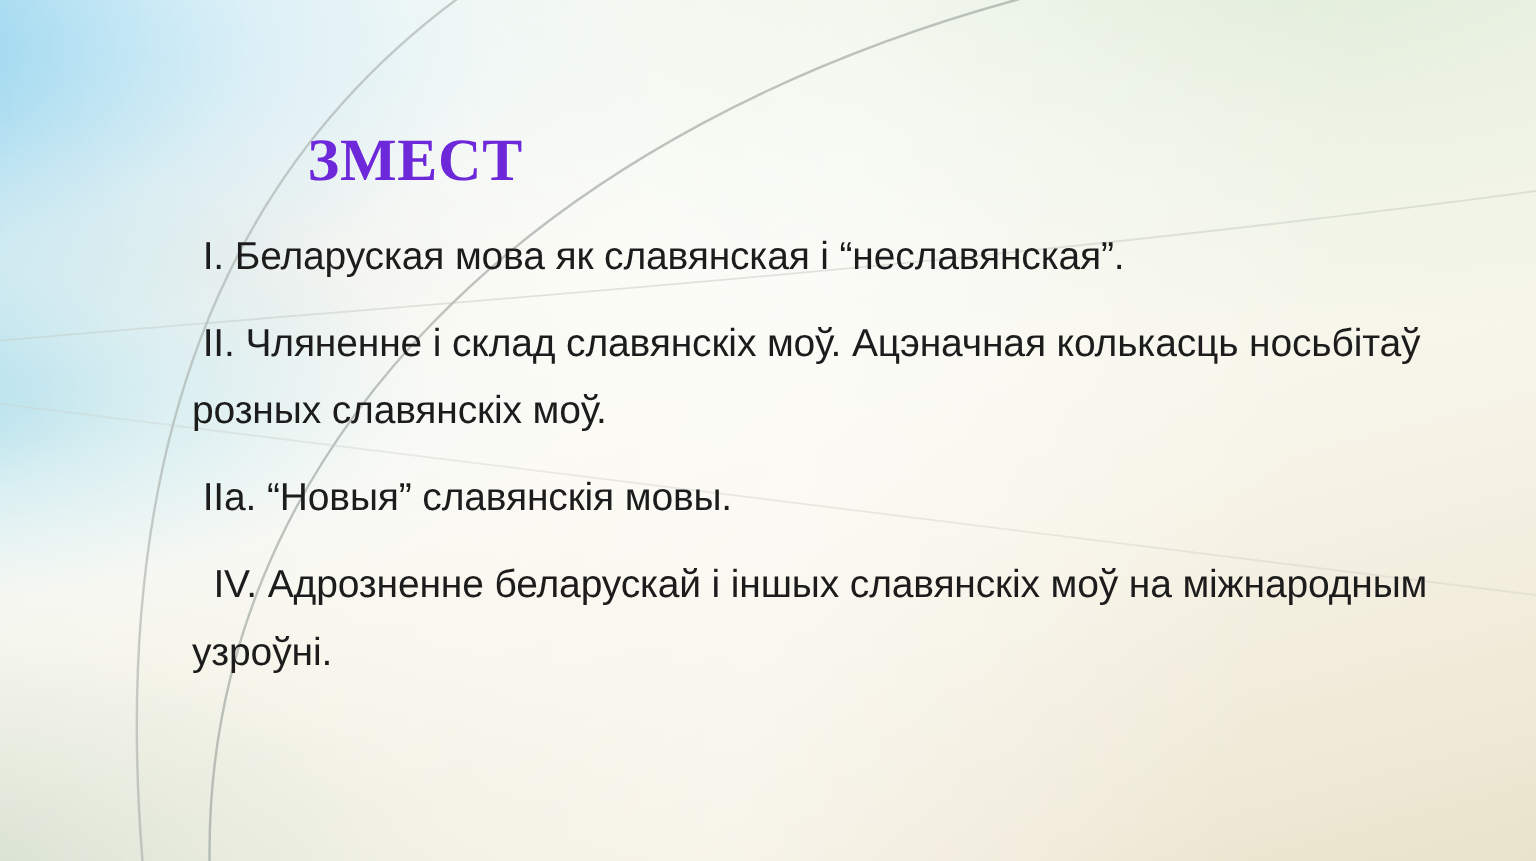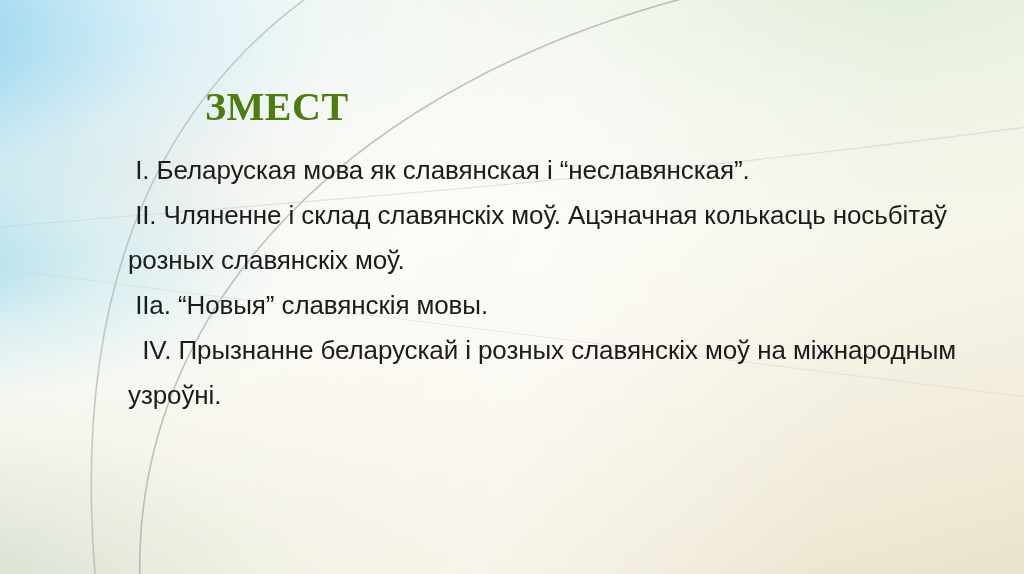--- a/index.html
+++ b/index.html
@@ -109,42 +109,42 @@
   }
 
   .slide-title {
     position: absolute;
     left: 205px;
     top: 56px;
     font-family: "Liberation Serif", serif;
     font-weight: bold;
     font-size: 40px;
     letter-spacing: 0.5px;
-    color: #4d7c0f;
+    color: #6d28d9;
     white-space: nowrap;
   }
 
   .body-block {
     position: absolute;
     left: 128px;
     top: 148px;
     width: 830px;
     color: #1c1c1c;
     font-size: 26px;
     line-height: 45px;
     letter-spacing: -0.1px;
   }
 
   .toc-item {
     margin: 0;
     padding: 0;
     white-space: pre-wrap;
   }
   .toc-item + .toc-item {
-    margin-top: 0px;
+    margin-top: 13px;
   }
 </style>
 </head>
 <body>
 
 <div class="slide">
 
   <div class="bg-layer bg-base"></div>
   <div class="bg-layer bg-green"></div>
   <div class="bg-layer bg-peach"></div>
@@ -164,17 +164,17 @@
   </svg>
 
   <div class="content">
 
     <h1 class="slide-title">ЗМЕСТ</h1>
 
     <div class="body-block">
       <p class="toc-item"> I. Беларуская мова як славянская і “неславянская”.</p>
       <p class="toc-item"> II. Чляненне і склад славянскіх моў. Ацэначная колькасць носьбітаў розных славянскіх моў.</p>
       <p class="toc-item"> IIа. “Новыя” славянскія мовы.</p>
-      <p class="toc-item">  IV. Прызнанне беларускай і розных славянскіх моў на міжнародным узроўні.</p>
+      <p class="toc-item">  IV. Адрозненне беларускай і іншых славянскіх моў на міжнародным узроўні.</p>
     </div>
 
   </div>
 </div>
 
 </body></html>

